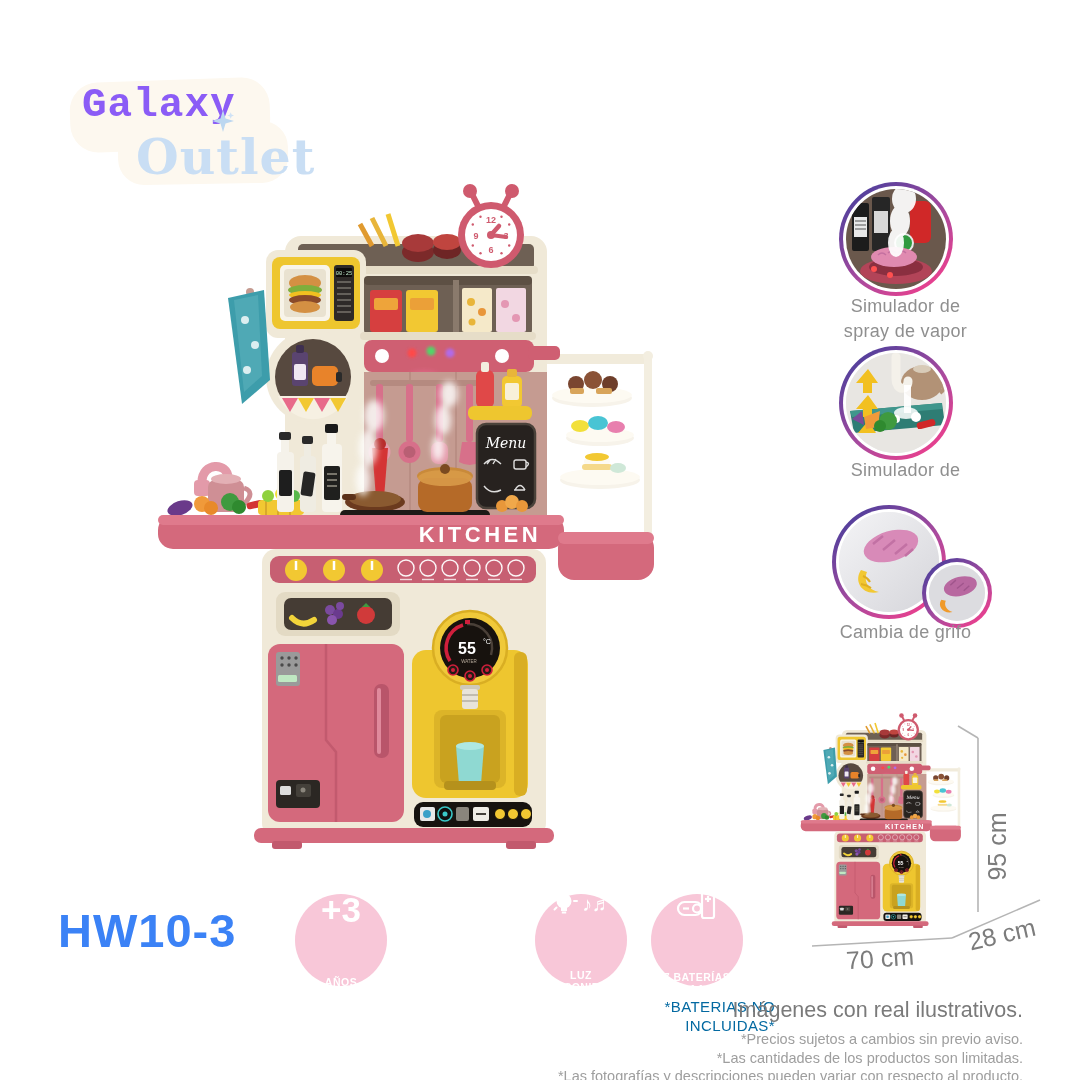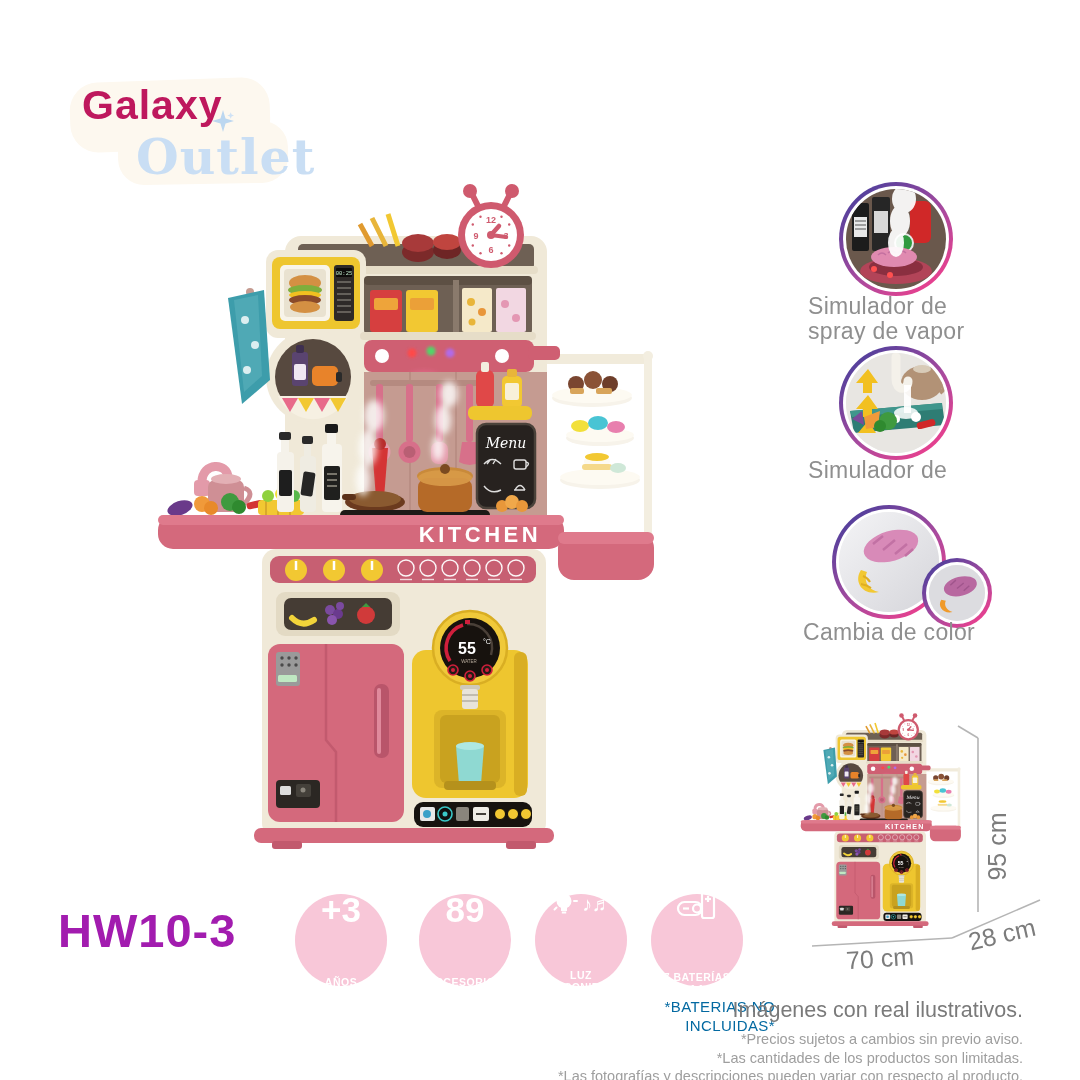--- a/index.html
+++ b/index.html
@@ -5,41 +5,41 @@
   html,body{margin:0;padding:0;background:#fff;}
   .canvas{position:relative;width:1080px;height:1080px;background:#ffffff;overflow:hidden;
           font-family:"Liberation Sans",sans-serif;}
 
   
   .logo{position:absolute;left:60px;top:70px;width:260px;height:120px;}
   .logo-blob1{position:absolute;left:10px;top:10px;width:200px;height:70px;background:#fdf8ef;
               border-radius:28px;transform:rotate(-2deg);}
   .logo-blob2{position:absolute;left:58px;top:52px;width:170px;height:62px;background:#fdf8ef;
               border-radius:26px;transform:rotate(-1deg);}
-  .logo-galaxy{position:absolute;left:22px;top:12px;font-family:Liberation Sans, sans-serif;
-               font-weight:bold;font-size:41px;color:#be185d;letter-spacing:1px;}
+  .logo-galaxy{position:absolute;left:22px;top:12px;font-family:Liberation Mono, monospace;
+               font-weight:bold;font-size:41px;color:#8b5cf6;letter-spacing:1px;}
   .logo-outlet{position:absolute;left:76px;top:58px;font-family:"DejaVu Serif",serif;
                font-weight:bold;font-size:49px;color:#c9def4;letter-spacing:1px;}
   .logo-star{position:absolute;left:152px;top:40px;width:22px;height:22px;}
 
   
   .product-svg{position:absolute;left:150px;top:180px;}
 
   
   .feature-circle{position:absolute;border-radius:50%;
       background:linear-gradient(140deg,#4d3f9c 10%,#a94a9e 55%,#ee3f8d 90%);padding:4px;box-sizing:border-box;}
   .feature-inner{width:100%;height:100%;border-radius:50%;background:#fff;padding:3px;box-sizing:border-box;}
   .feature-scene{width:100%;height:100%;border-radius:50%;overflow:hidden;background:#eee;}
   .feature-scene svg{display:block;width:100%;height:100%;}
-  .feature-caption{position:absolute;color:#8f8f8f;font-size:23px;line-height:25px;
+  .feature-caption{position:absolute;text-align:center;color:#8f8f8f;font-size:18px;line-height:25px;
       letter-spacing:.3px;}
 
   
   .model-number{position:absolute;left:58px;top:903px;font-size:47px;font-weight:800;
-      color:#a21caf;letter-spacing:1px;}
+      color:#3b82f6;letter-spacing:1px;}
 
   
   .badge{position:absolute;top:894px;width:92px;height:92px;border-radius:50%;background:#f8c7d8;
       display:flex;flex-direction:column;align-items:center;justify-content:center;color:#fff;text-align:center;}
   .badge-value{font-size:35px;font-weight:800;line-height:34px;}
   .badge-line{width:56px;height:3px;background:#fff;border-radius:2px;margin:4px 0 4px 0;}
   .badge-label{font-size:10.5px;font-weight:700;letter-spacing:.5px;line-height:12px;margin-top:41px;}
   .badge-icons{display:flex;align-items:center;gap:2px;height:36px;}
   .badge-note-glyph{font-size:20px;font-weight:bold;color:#fff;line-height:20px;}
   .battery-note{position:absolute;left:625px;top:997px;width:150px;text-align:right;
@@ -531,37 +531,32 @@
           <ellipse cx="56" cy="38" rx="30" ry="17" fill="#b868a0" transform="rotate(-14 56 38)"></ellipse>
           <g stroke="#a0558c" stroke-width="2.5" fill="none">
             <path d="M38,36 l10,-9 M50,42 l12,-10 M62,46 l10,-9"></path>
           </g>
           <path d="M22,62 C14,74 26,88 42,84 C32,82 26,72 30,64 Z" fill="#f09a2a"></path>
         </svg>
       </div>
     </div>
   </div>
   <div class="feature-caption" style="left:803px;top:620px;width:205px;">
-    <div>Cambia de color</div>
+    <div>Cambia de grifo</div>
     <div></div>
   </div>
 
   <div class="model-number">HW10-3</div>
 
   <div class="badge" style="left:295px;">
     <div class="badge-value">+3</div>
     <div class="badge-line"></div>
     <div class="badge-label">AÑOS</div>
   </div>
 
-  <div class="badge" style="left:419px;">
-    <div class="badge-value">89</div>
-    <div class="badge-line"></div>
-    <div class="badge-label">ACCESORIOS</div>
-  </div>
 
   <div class="badge" style="left:535px;">
     <div class="badge-icons">
       <svg width="30" height="32" viewBox="0 0 30 32">
         <circle cx="14" cy="13" r="7.5" fill="#ffffff"></circle>
         <rect x="11" y="20" width="6" height="3" fill="#ffffff"></rect>
         <rect x="11.8" y="23.5" width="4.4" height="2" fill="#ffffff"></rect>
         <g stroke="#ffffff" stroke-width="2" stroke-linecap="round">
           <line x1="14" y1="1" x2="14" y2="4"></line>
             <line x1="4" y1="13" x2="1" y2="13"></line>

